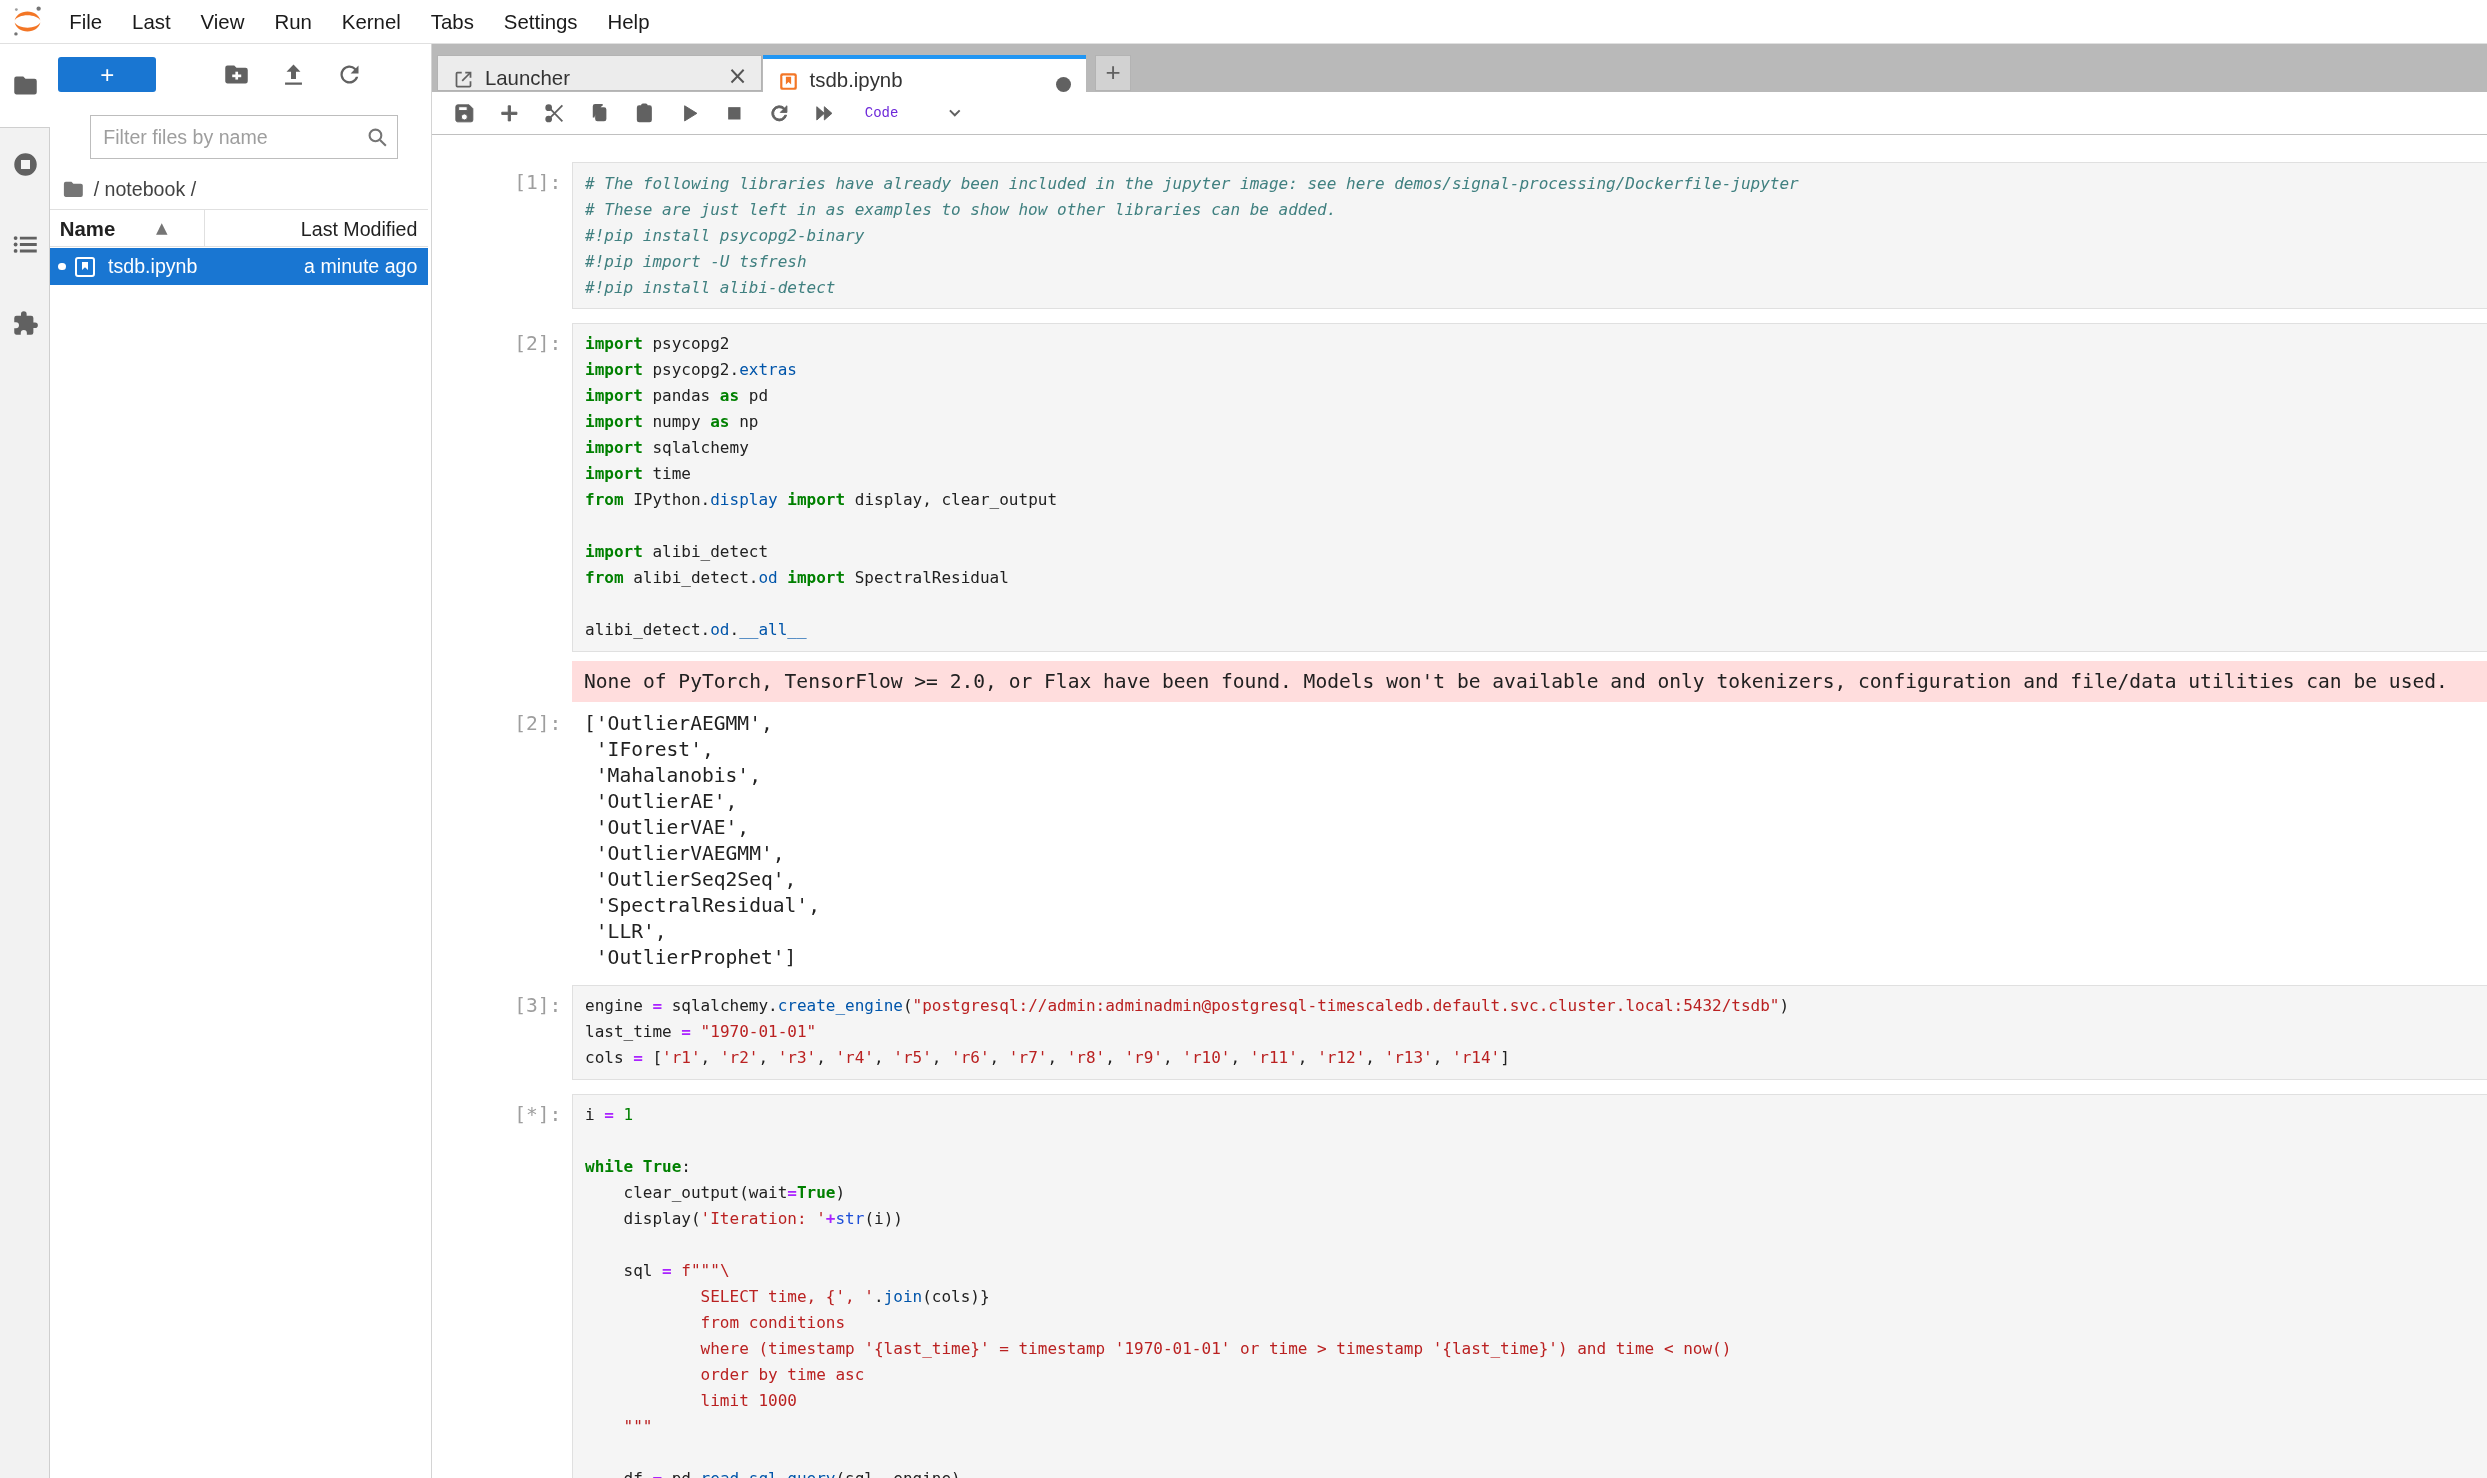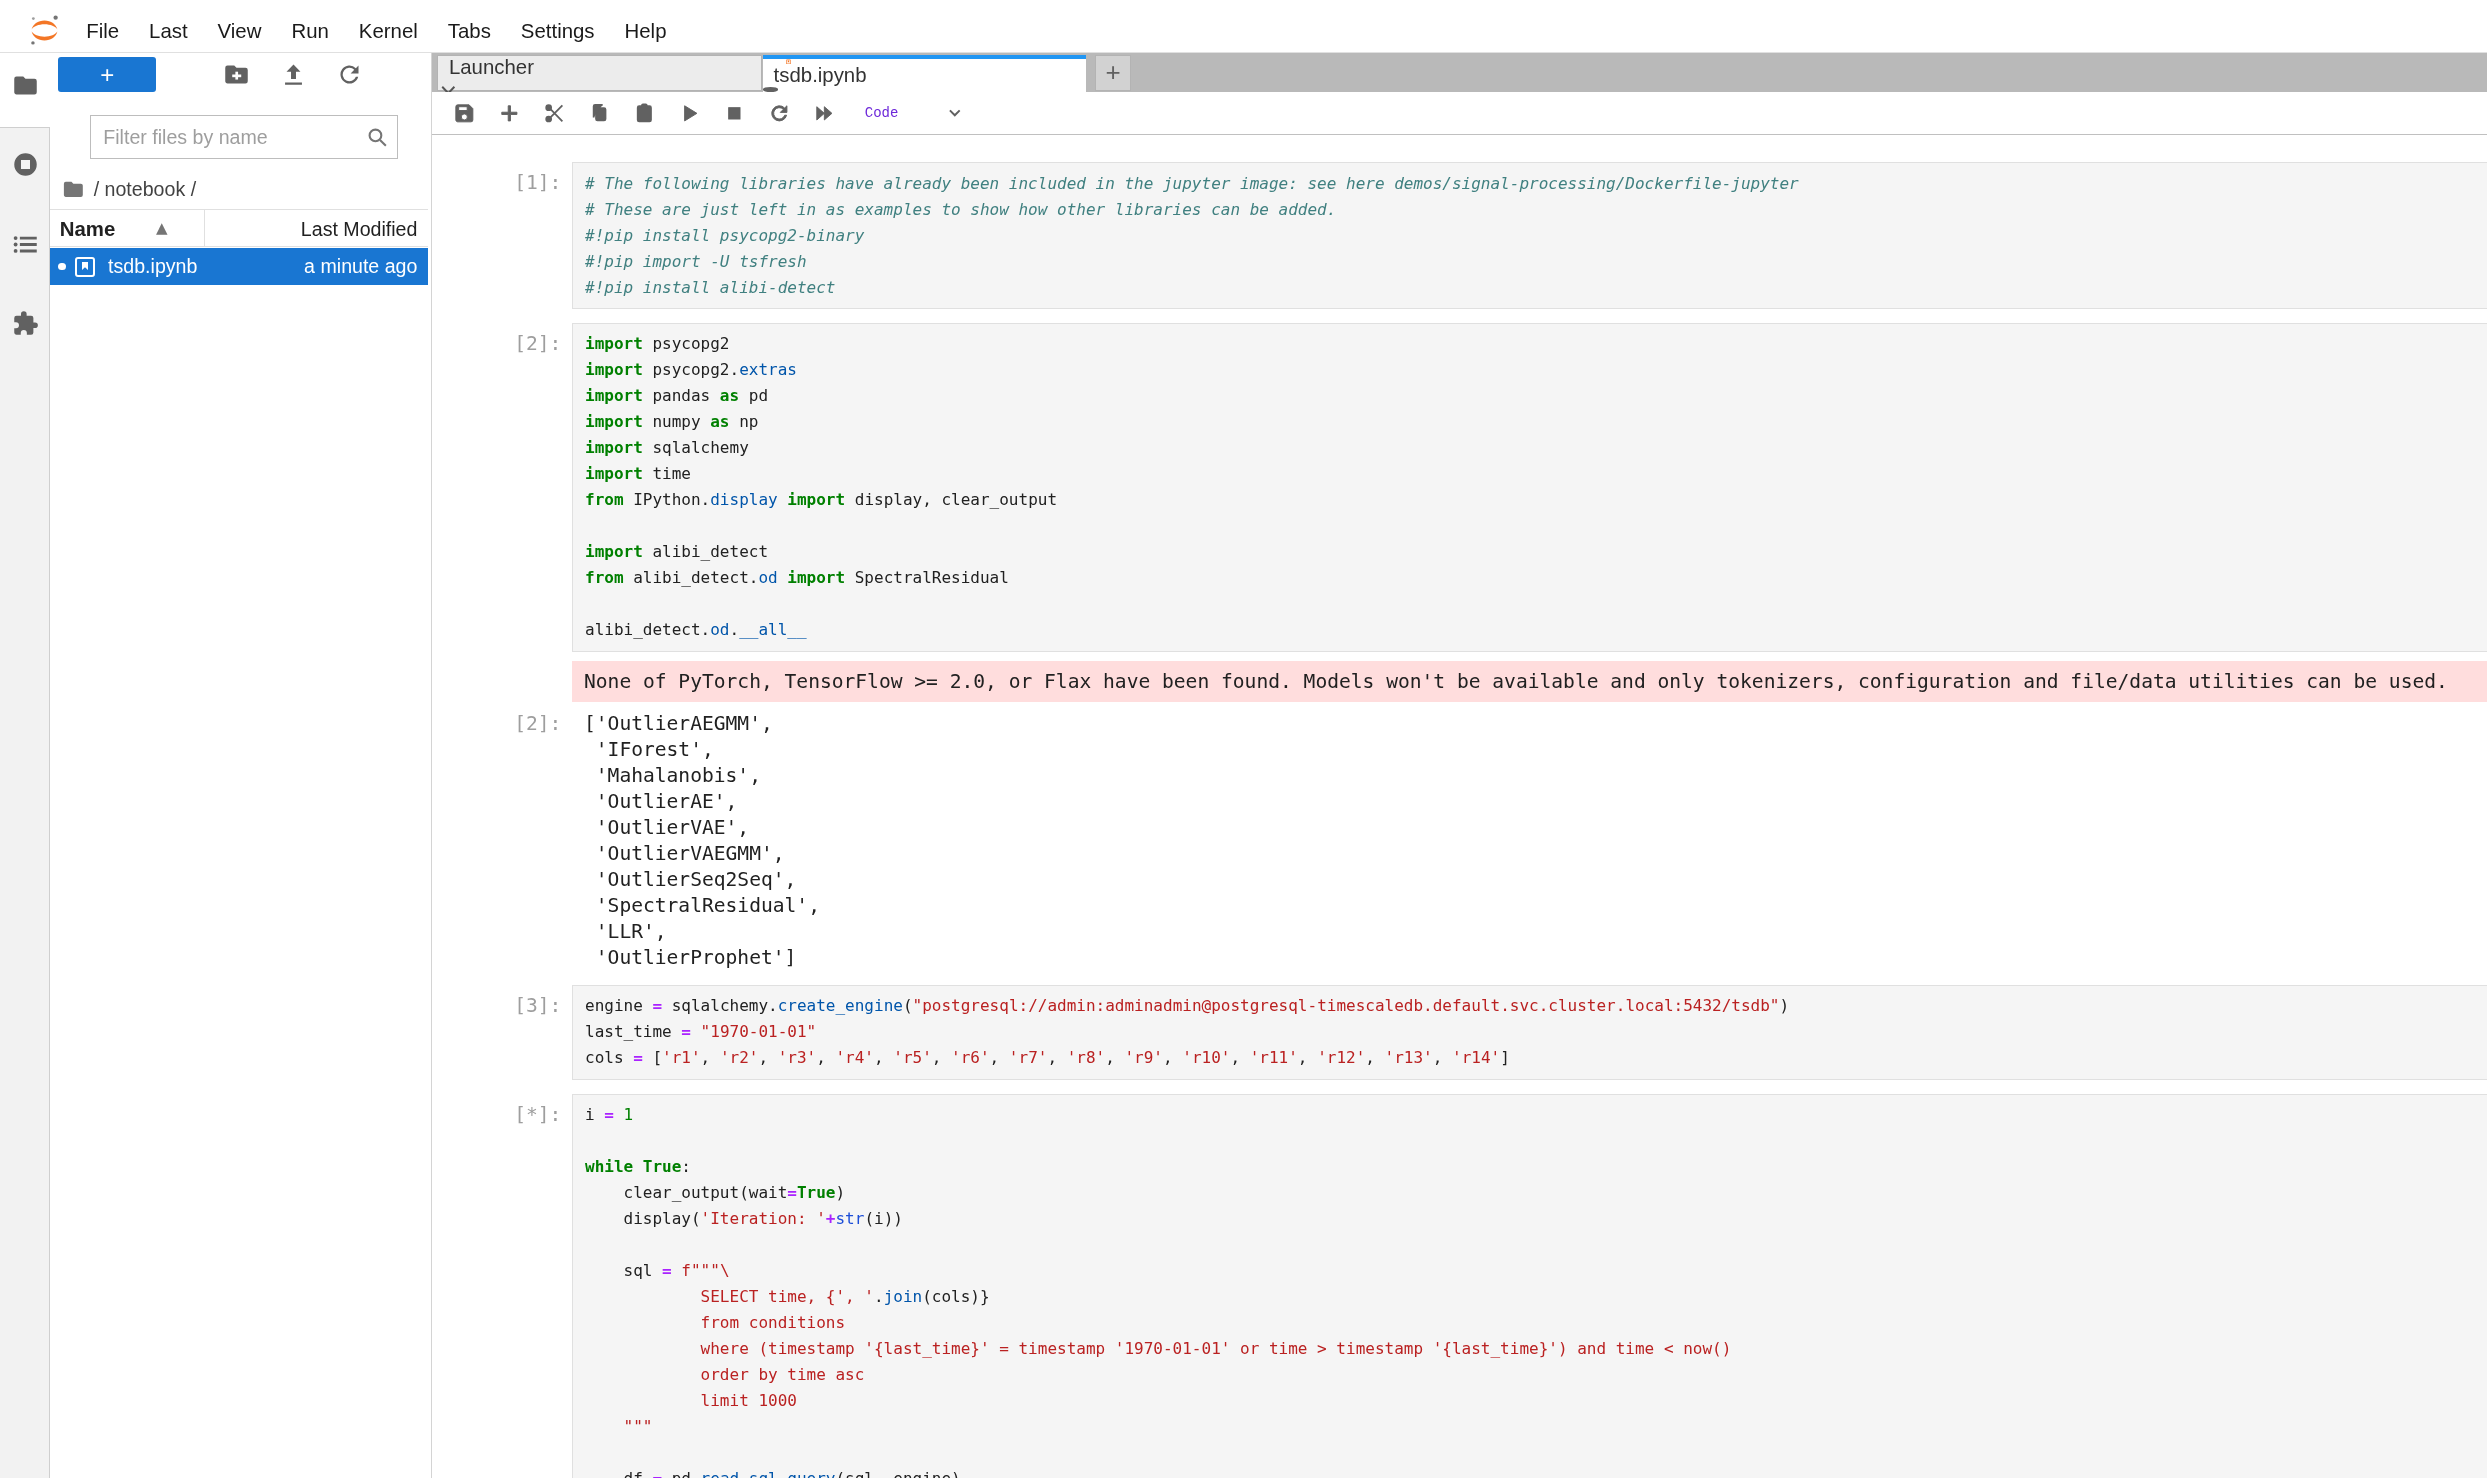--- a/index.html
+++ b/index.html
@@ -1,21 +1,21 @@
 <!DOCTYPE html>
 <html style="font-size:12px"><head>
 <meta charset="utf-8">
 <style>
   * { margin:0; padding:0; box-sizing:border-box; }
   html,body { width:2487px; height:1478px; overflow:hidden; background:#fff;
     font-family:"Liberation Sans", sans-serif; }
 
   
-  .menubar { position:absolute; left:0; top:9px; width:2487px; height:44px;
-    background:#fff; border-bottom:1.5px solid #e0e0e0; display:flex; align-items:center; z-index:10;padding-left:17px; }
+  .menubar { position:absolute; left:0; top:0; width:2487px; height:44px;
+    background:#fff; border-bottom:1.5px solid #e0e0e0; display:flex; align-items:center; z-index:10; }
   .logo { width:33px; height:33px; margin:0 10.6px 0 10.6px; display:flex; align-items:center; }
   .menu-item { font-size:20.4px; color:#1a1a1a; padding:0 15px; line-height:42px; cursor:default; }
 
   
   .activitybar { position:absolute; left:0; top:44px; width:50px; height:1434px; background:#f2f2f2; }
   .ab-border { position:absolute; left:0; top:83px; width:50px; height:1351px;
     border-top:0.8px solid #cfcfcf; border-right:0.8px solid #cfcfcf; }
   .ab-active-bg { position:absolute; left:0; top:0; width:50px; height:83px; background:#ffffff; }
   .ab-btn { position:absolute; left:0; width:50px; height:53px; display:flex; align-items:center; justify-content:center; }
   .ab-btn svg { width:27px; height:27px; fill:#616161; }
@@ -45,21 +45,21 @@
   .fb-row { position:absolute; left:0; top:204px; width:378px; height:37px; background:#1976d2;
     display:flex; align-items:center; }
   .fb-dirty { width:7.6px; height:7.6px; border-radius:50%; background:#fff; margin-left:8.3px; flex:0 0 auto; }
   .fb-nbicon { width:24px; height:24px; margin-left:7.6px; flex:0 0 auto; }
   .fb-fname { font-size:19.6px; color:#fff; margin-left:10.6px; flex:1; }
   .fb-fmod { font-size:19.6px; color:#fff; margin-right:10.6px; }
 
   
   .main { position:absolute; left:431px; top:44px; width:2057px; height:1434px; border-left:1.5px solid #d4d4d4; }
   .tabbar { position:absolute; left:0; top:0; width:2057px; height:48px; background:#b9b9b9; }
-  .tab { position:absolute; top:10.6px; height:36px; display:flex; align-items:flex-start;flex-direction:column; }
+  .tab { position:absolute; top:10.6px; height:36px; display:flex; align-items:flex-end; }
   .tab.inactive { left:5.3px; width:325px; background:#ececec; border:0.8px solid #b3b3b3; }
   .tab.active { left:331px; width:323px; height:37px; background:#fff; border-top:4.5px solid #2196f3; }
   .tab svg.tabicon { width:21px; height:21px; margin-left:15px; }
   .tab .tlabel { font-size:20.4px; color:#333; margin-left:10.6px; flex:1; }
   .tab .tclose { font-size:24px; color:#555; margin-right:13.6px; font-family:"DejaVu Sans", sans-serif; }
   .tab .tdot { width:15px; height:15px; border-radius:50%; background:#616161; margin-right:15px; }
   .newtab { position:absolute; left:663px; top:10.6px; width:36px; height:36px; background:#d2d2d2;
     border:0.8px solid #b3b3b3; font-size:26px; color:#616161; text-align:center; line-height:33px; }
 
   .nb-toolbar { position:absolute; left:0; top:48px; width:2057px; height:43px; background:#fff;

